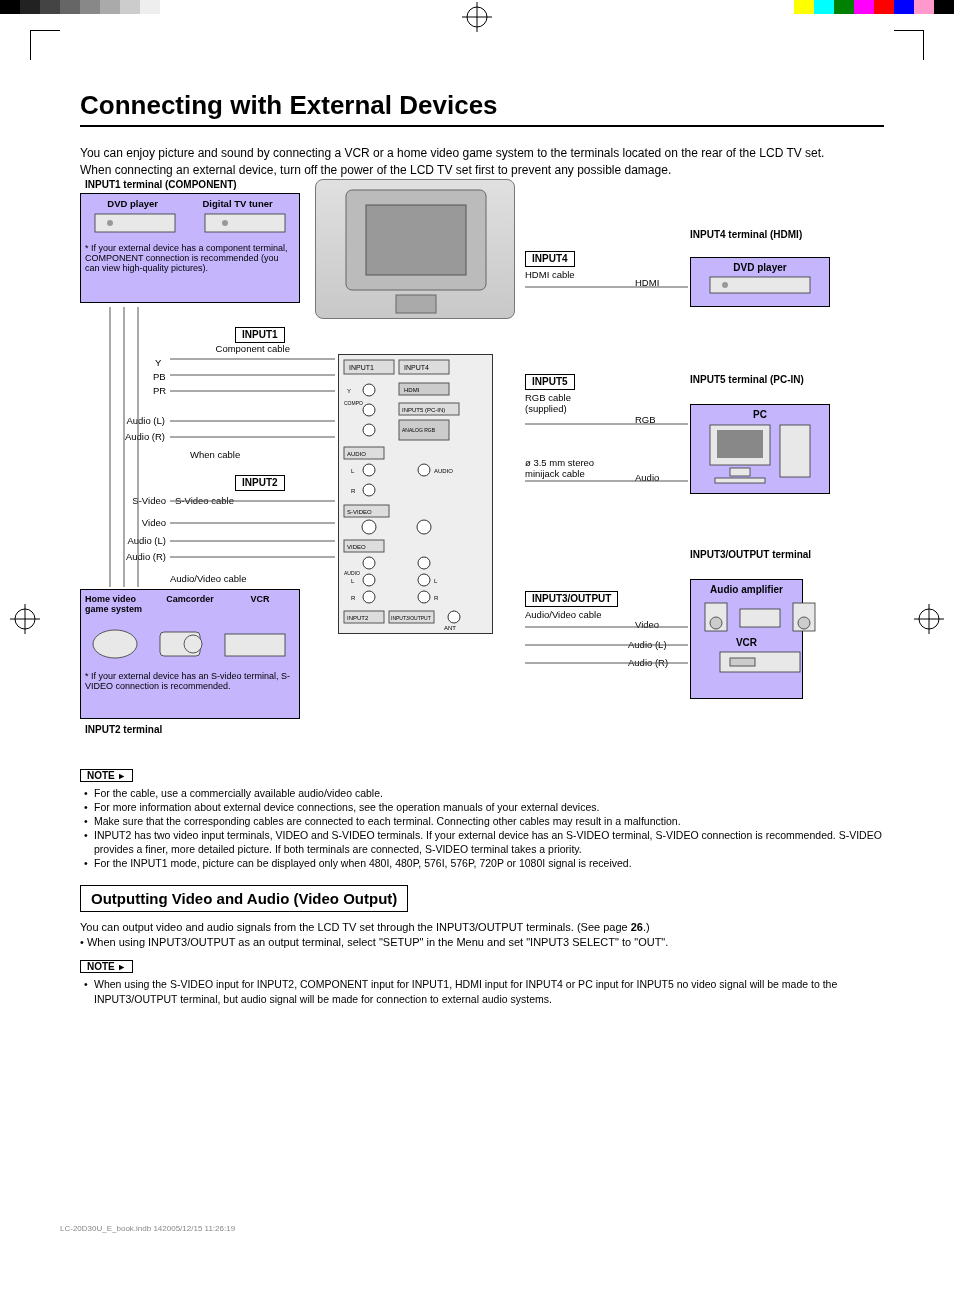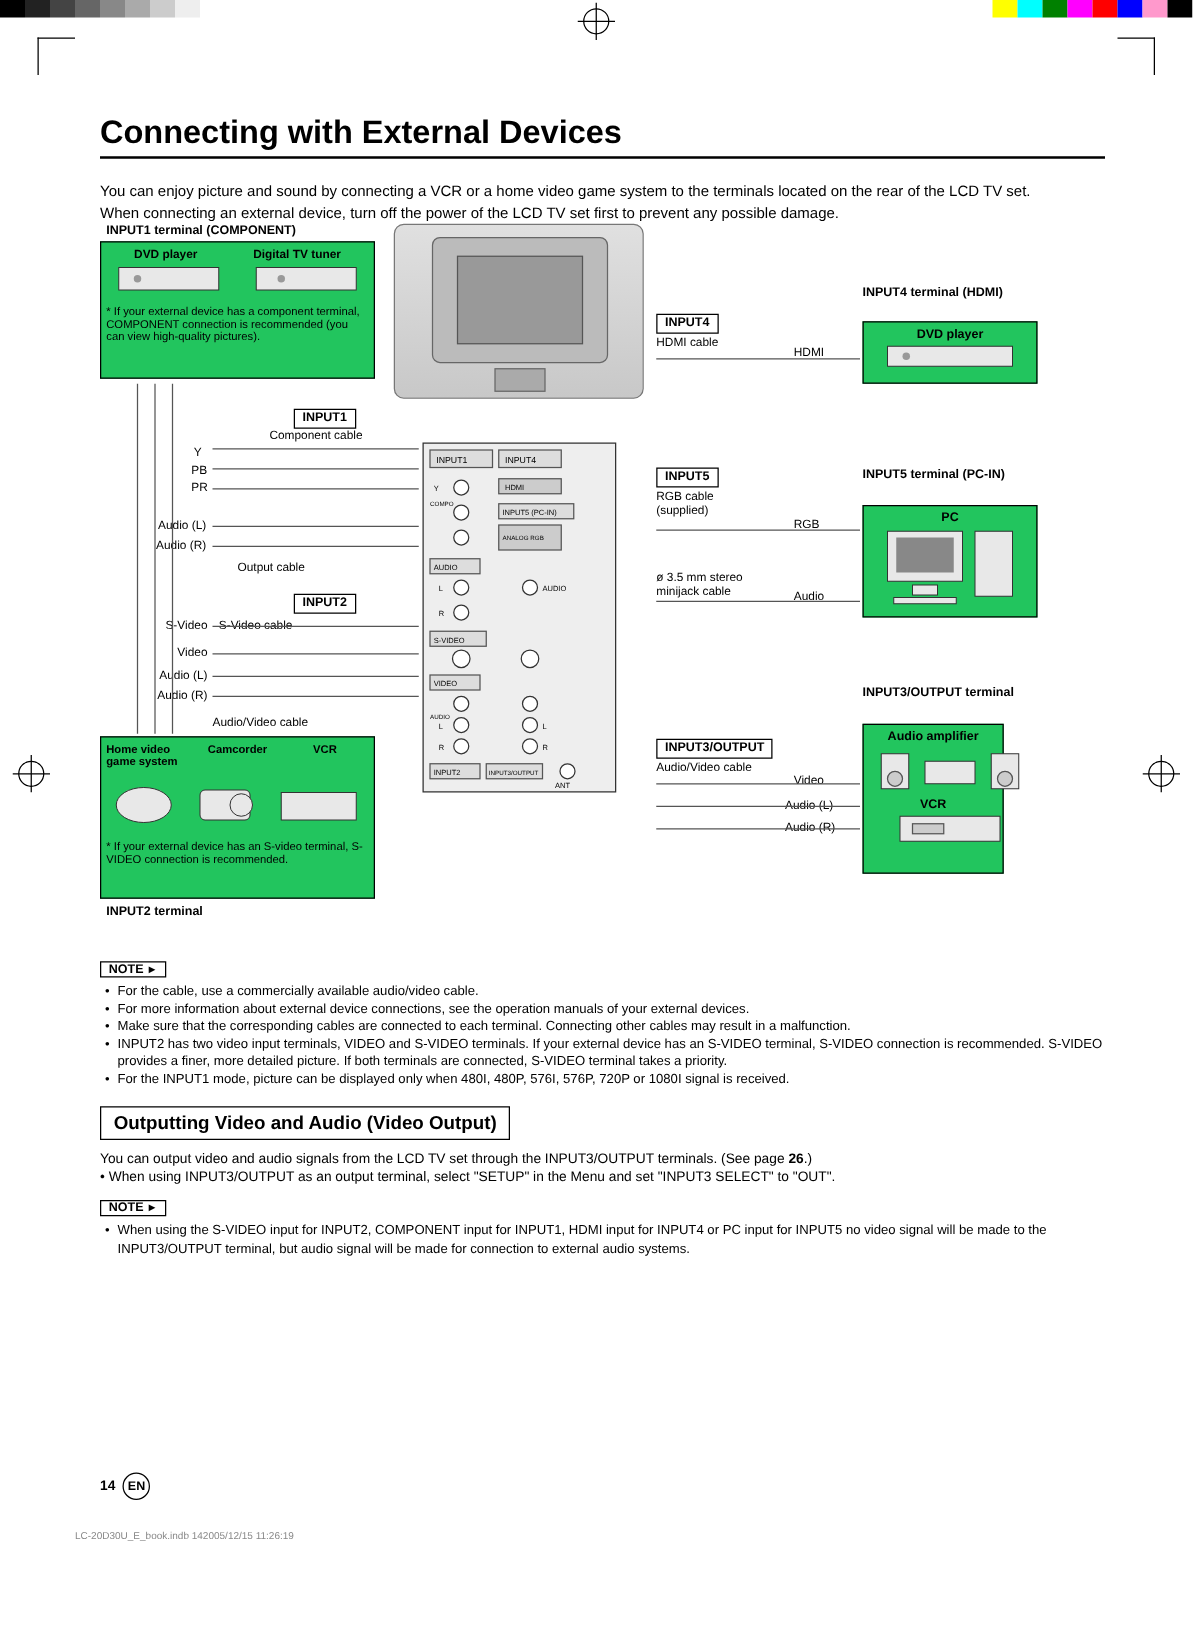--- a/index.html
+++ b/index.html
@@ -56,21 +56,21 @@
   }
   .intro { font-size: 12px; line-height: 1.4; }
   .diagram-area {
     position: relative;
     height: 570px;
     margin-bottom: 20px;
   }
   .dbox {
     position: absolute;
     border: 1px solid #000;
-    background: #22c55e;
+    background: #c4b5fd;
     font-size: 10px;
     padding: 4px;
   }
   .dlabel {
     position: absolute;
     font-size: 10px;
     font-weight: bold;
   }
   .dtext {
     position: absolute;
@@ -223,21 +223,21 @@
       <div style="font-size:9px;line-height:1.15;margin-top:2px">* <span>If your external device has a component terminal, COMPONENT connection is recommended (you can view high-quality pictures).</span></div>
     </div>
 
     <div class="dtext" style="top:148px;left:155px"><span class="input-tag">INPUT1</span></div>
     <div class="dtext" style="top:164px;left:130px;text-align:right;width:80px">Component cable</div>
     <div class="dtext" style="top:178px;left:75px">Y</div>
     <div class="dtext" style="top:192px;left:73px">PB</div>
     <div class="dtext" style="top:206px;left:73px">PR</div>
     <div class="dtext" style="top:236px;left:25px;text-align:right;width:60px">Audio (L)</div>
     <div class="dtext" style="top:252px;left:25px;text-align:right;width:60px">Audio (R)</div>
-    <div class="dtext" style="top:270px;left:110px">Output cable</div>
+    <div class="dtext" style="top:270px;left:110px">When cable</div>
 
     <div class="dtext" style="top:296px;left:155px"><span class="input-tag">INPUT2</span></div>
     <div class="dtext" style="top:316px;left:28px;text-align:right;width:58px">S-Video</div>
     <div class="dtext" style="top:316px;left:95px">S-Video cable</div>
     <div class="dtext" style="top:338px;left:28px;text-align:right;width:58px">Video</div>
     <div class="dtext" style="top:356px;left:28px;text-align:right;width:58px">Audio (L)</div>
     <div class="dtext" style="top:372px;left:28px;text-align:right;width:58px">Audio (R)</div>
     <div class="dtext" style="top:394px;left:90px">Audio/Video cable</div>
 
     <div class="dbox" style="top:410px;left:0;width:220px;height:130px">
@@ -419,23 +419,19 @@
 
   
   <div class="notes">
     <span class="note-tag">NOTE</span>
     <ul>
       <li>When using the S-VIDEO input for INPUT2, COMPONENT input for INPUT1, HDMI input for INPUT4 or PC input for INPUT5 no video signal will be made to the INPUT3/OUTPUT terminal, but audio signal will be made for connection to external audio systems.</li>
     </ul>
   </div>
 
   
-  <div class="footer">
-    <b>14</b>
-    <span class="en-circle">EN</span>
-  </div>
 
 </div>
 
 <div class="print-footer">
   <span>LC-20D30U_E_book.indb   14</span>
   <span>2005/12/15   11:26:19</span>
 </div>
 
 </body></html>

